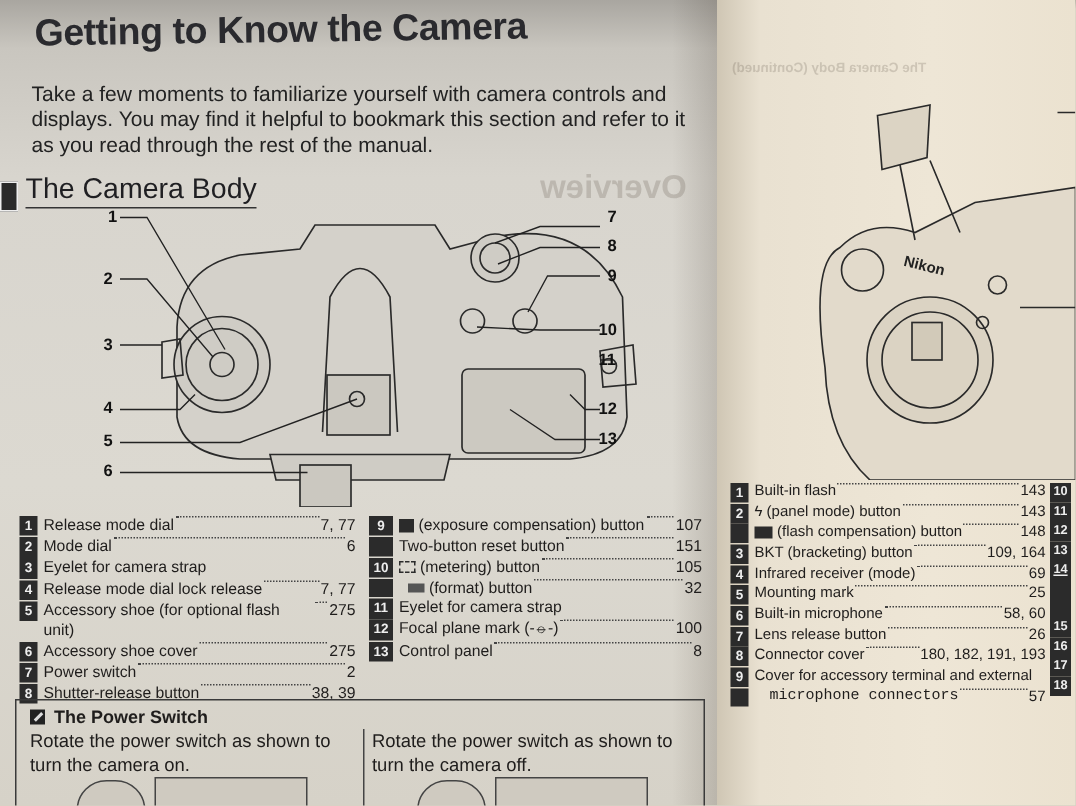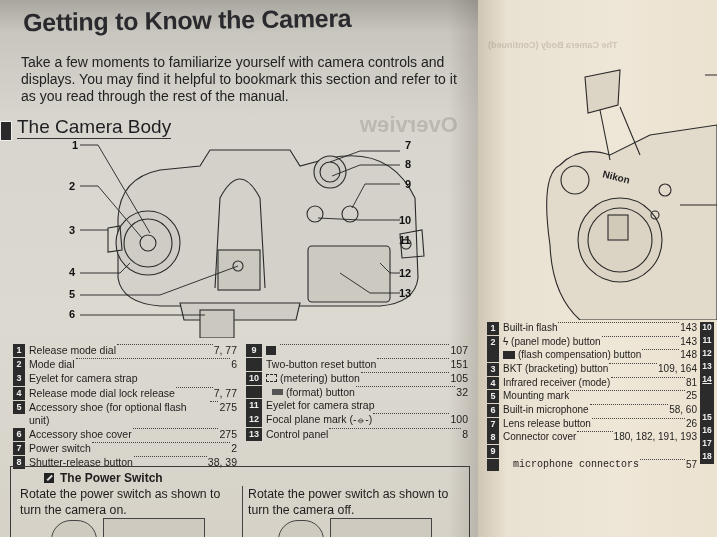--- a/index.html
+++ b/index.html
@@ -60,21 +60,21 @@
   .num.blank { background:#2b2b2b; }
   .dots {
     flex:1 1 auto; border-bottom:1px dotted #444; margin:0 1px 3px 1px; min-width:8px;
   }
   .pages { flex:0 0 auto; white-space:nowrap; }
   .note-box {
     position:absolute; left:10px; top:466px; width:458px; height:80px;
     border:1px solid #3a3a3a; border-bottom:none;
   }
   .note-title {
-    position:absolute; left:20px; top:471px; font-size:12px; font-weight:bold; display:flex; align-items:center; gap:6px;margin-left:24px;
+    position:absolute; left:20px; top:471px; font-size:12px; font-weight:bold; display:flex; align-items:center; gap:6px;
   }
   .note-icon { width:10px; height:10px; background:#222; position:relative; }
   .note-icon::after { content:""; position:absolute; left:2px; top:4px; width:7px; height:1.5px; background:#ddd; transform:rotate(-45deg); }
   .note-col { position:absolute; top:486px; font-size:12.3px; line-height:16px; width:215px; }
   .note-divider { position:absolute; left:242px; top:486px; width:1px; height:60px; background:#444; }
   .mini-illus { position:absolute; border:1px solid #444; background:#cfcac0; }
   .right-list { position:absolute; left:487px; top:322px; width:210px; font-size:10px; line-height:12.9px; }
   .right-edge-nums { position:absolute; left:700px; top:322px; width:14px; }
   .edge-num { width:14px; height:12.6px; background:#2b2b2b; color:#eee; font-size:8.5px; font-weight:bold; text-align:center; margin-bottom:0.4px; }
   .ghost { position:absolute; color:rgba(60,50,40,0.18); font-weight:bold; transform:scaleX(-1); }
@@ -202,20 +202,21 @@
       <span>Shutter-release button</span>
       <span class="dots"></span>
       <span class="pages">38, 39</span>
     </div>
 </div>
 
 <div class="parts-list" style="left:246px;top:344px;width:222px;">
   <div class="part-row">
       <span class="num wide">9</span>
       <span style="display:inline-block;width:10px;height:9px;background:#2b2b2b;margin:2px 3px 0 0;"></span>
+      <span>(exposure compensation) button</span>
       <span class="dots"></span>
       <span class="pages">107</span>
     </div>
   <div class="part-row">
       <span class="num wide blank"></span>
       <span>Two-button reset button</span>
       <span class="dots"></span>
       <span class="pages">151</span>
     </div>
   <div class="part-row">
@@ -306,21 +307,21 @@
   <div class="part-row">
       <span class="num">3</span>
       <span>BKT (bracketing) button</span>
       <span class="dots"></span>
       <span class="pages">109, 164</span>
     </div>
   <div class="part-row">
       <span class="num">4</span>
       <span>Infrared receiver (mode)</span>
       <span class="dots"></span>
-      <span class="pages">81</span>
+      <span class="pages">69</span>
     </div>
   <div class="part-row">
       <span class="num">5</span>
       <span>Mounting mark</span>
       <span class="dots"></span>
       <span class="pages">25</span>
     </div>
   <div class="part-row">
       <span class="num">6</span>
       <span>Built-in microphone</span>
@@ -334,20 +335,21 @@
       <span class="pages">26</span>
     </div>
   <div class="part-row">
       <span class="num">8</span>
       <span>Connector cover</span>
       <span class="dots"></span>
       <span class="pages">180, 182, 191, 193</span>
     </div>
   <div class="part-row">
       <span class="num">9</span>
+      <span>Cover for accessory terminal and external</span>
     </div>
   <div class="part-row">
       <span class="num blank"></span>
       <span style="padding-left:10px;font-family:Liberation Mono, monospace;">microphone connectors</span>
       <span class="dots"></span>
       <span class="pages">57</span>
     </div>
 </div>
 
 <div class="right-edge-nums">

